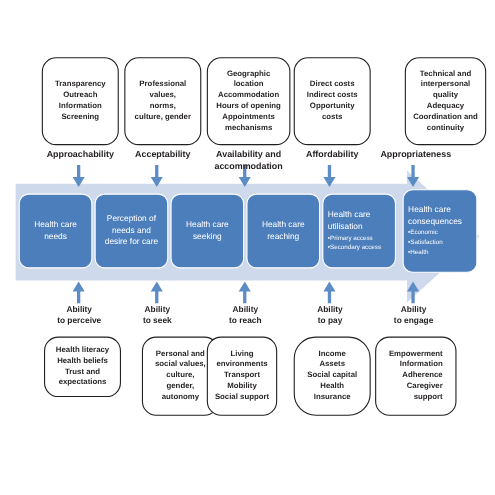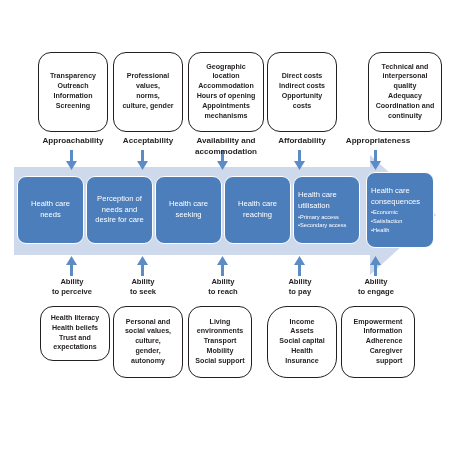--- a/index.html
+++ b/index.html
@@ -265,21 +265,21 @@
 to pay</div>
   <div class="ability-label" style="left:337px; top:277px; width:78px;">Ability
 to engage</div>
 
   <div class="obox" style="left:40px; top:306px; width:70px; height:55px;">
     <span>Health literacy
 Health beliefs
 Trust and
 expectations</span>
   </div>
-  <div class="obox" style="left:113px; top:306px; width:70px; height:72px;">
+  <div class="obox" style="left:129px; top:306px; width:70px; height:72px;">
     <span>Personal and
 social values,
 culture,
 gender,
 autonomy</span>
   </div>
   <div class="obox" style="left:188px; top:306px; width:64px; height:72px;">
     <span>Living
 environments
 Transport

